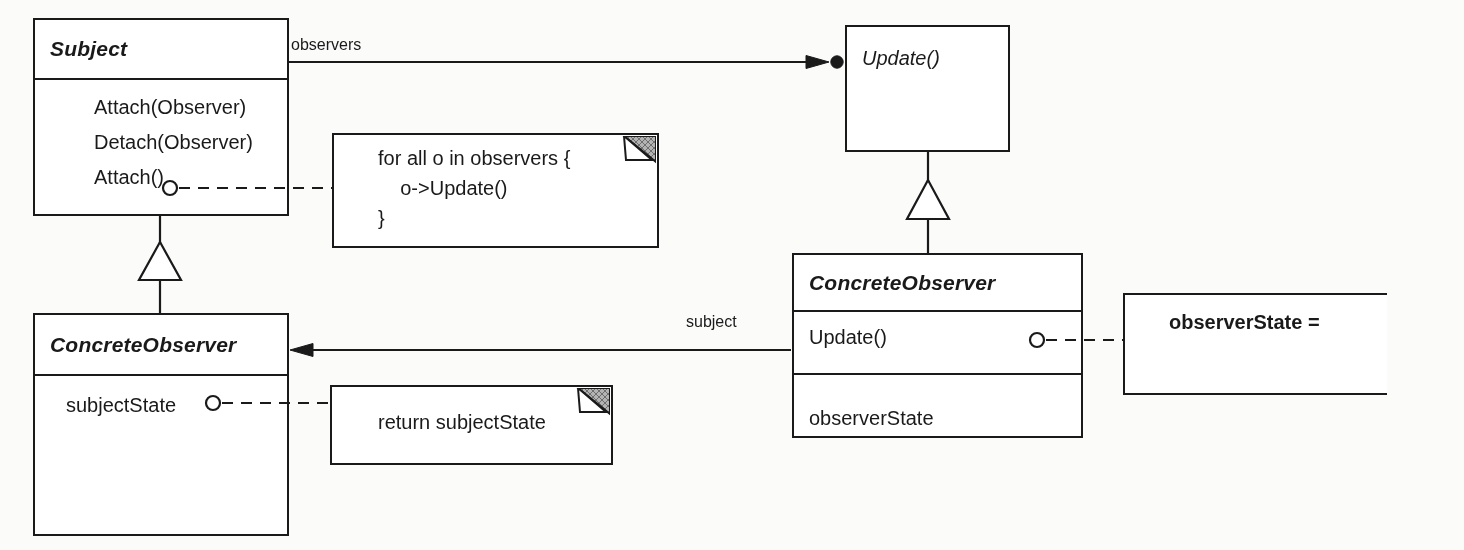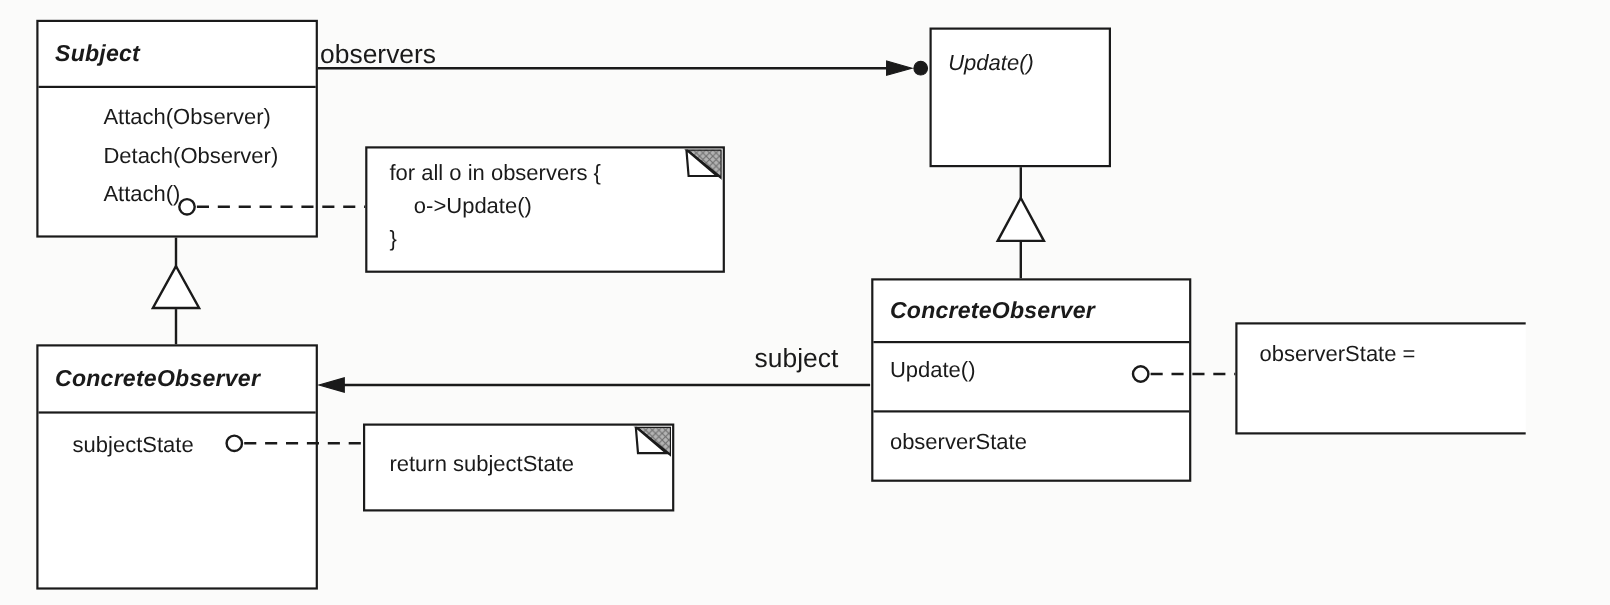--- a/index.html
+++ b/index.html
@@ -15,25 +15,25 @@
           padding-left:15px;display:flex;align-items:center;letter-spacing:.2px;font-style:italic;}
   .abstract .ctitle{font-style:italic;}
   .sect{padding-left:15px;font-size:20px;box-sizing:border-box;}
   .sect.hasdiv{border-bottom:2px solid var(--line);}
   .row{height:35px;line-height:35px;white-space:nowrap;}
   .row.italic{font-style:italic;}
 
   
   .note{position:absolute;background:var(--box-bg);border:2px solid var(--line);
         box-sizing:border-box;font-size:20px;}
-  .note .nline{line-height:30px;white-space:pre;}
+  .note .nline{line-height:30px;white-space:pre;margin-left:24px;}
   .fold{position:absolute;top:1px;right:1px;width:38px;height:30px;display:block;}
 
   
-  .edge-label{position:absolute;font-size:24px;white-space:nowrap;}
+  .edge-label{position:absolute;font-size:16px;white-space:nowrap;}
 
   
   #overlay{position:absolute;left:0;top:0;width:1464px;height:550px;pointer-events:none;}
   #overlay line,#overlay polygon,#overlay circle{stroke:var(--line);}
 </style>
 </head>
 <body>
 
 <div id="stage">
 
@@ -57,21 +57,21 @@
     <div class="sect" style="padding-top:12px;padding-left:31px;">
       <div class="row">subjectState</div>
     </div>
   </div>
 
   <div class="clsbox" style="left:792px;top:253px;width:291px;height:185px;">
     <div class="ctitle" style="height:55px;">ConcreteObserver</div>
     <div class="sect hasdiv" style="height:63px;padding-top:8px;">
       <div class="row">Update()</div>
     </div>
-    <div class="sect" style="padding-top:10px;">
+    <div class="sect" style="padding-top:26px;">
       <div class="row">observerState</div>
     </div>
   </div>
 
   <div class="note" style="left:332px;top:133px;width:327px;height:115px;padding:8px 0 0 20px;">
     <svg class="fold" viewBox="0 0 38 30">
       <polygon points="6,0 38,0 38,26" fill="url(#crosshatch)" stroke="#1a1a1a" stroke-width="2"></polygon>
       <polygon points="6,0 34,24 8,24" fill="#ffffff" stroke="#1a1a1a" stroke-width="2"></polygon>
     </svg>
     <div class="nline">for all o in observers {</div>
@@ -80,21 +80,21 @@
   </div>
 
   <div class="note" style="left:330px;top:385px;width:283px;height:80px;padding:20px 0 0 22px;">
     <svg class="fold" viewBox="0 0 38 30">
       <polygon points="6,0 38,0 38,26" fill="url(#crosshatch)" stroke="#1a1a1a" stroke-width="2"></polygon>
       <polygon points="6,0 34,24 8,24" fill="#ffffff" stroke="#1a1a1a" stroke-width="2"></polygon>
     </svg>
     <div class="nline">return subjectState</div>
   </div>
 
-  <div class="note" style="left:1123px;top:293px;width:334px;height:102px;padding:13px 0 0 20px;">
+  <div class="note" style="left:1123px;top:293px;width:334px;height:102px;padding:13px 0 0 20px;font-weight:bold;">
     <svg class="fold" viewBox="0 0 38 30">
       <polygon points="6,0 38,0 38,26" fill="url(#crosshatch)" stroke="#1a1a1a" stroke-width="2"></polygon>
       <polygon points="6,0 34,24 8,24" fill="#ffffff" stroke="#1a1a1a" stroke-width="2"></polygon>
     </svg>
     <div class="nline" style="line-height:29px;">observerState =</div>
   </div>
 
   <div class="edge-label" style="left:291px;top:36px;">observers</div>
   <div class="edge-label" style="left:686px;top:313px;">subject</div>
 

